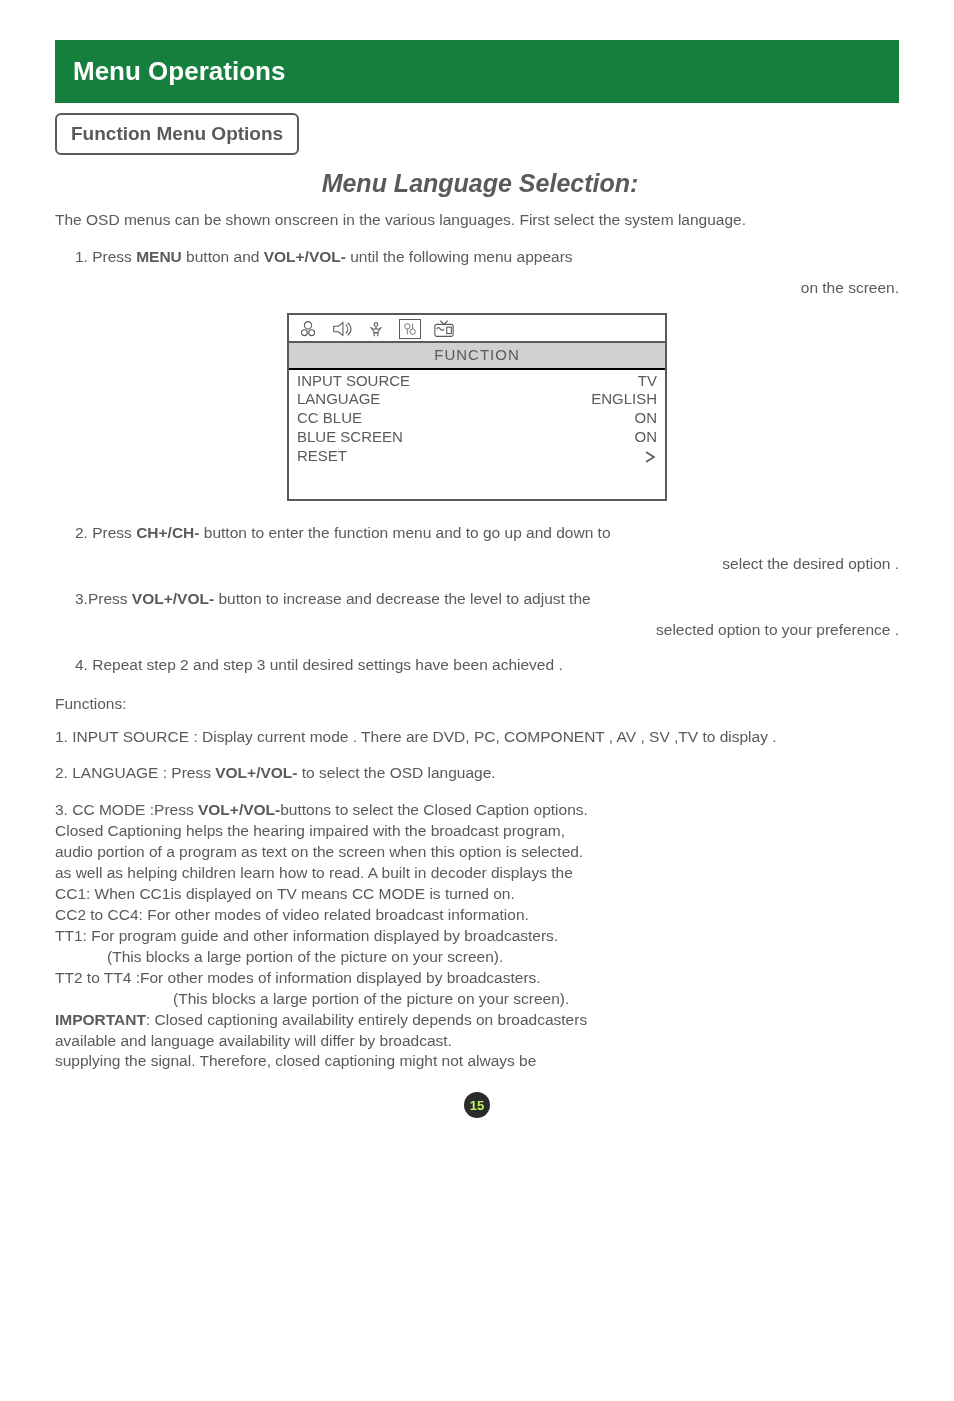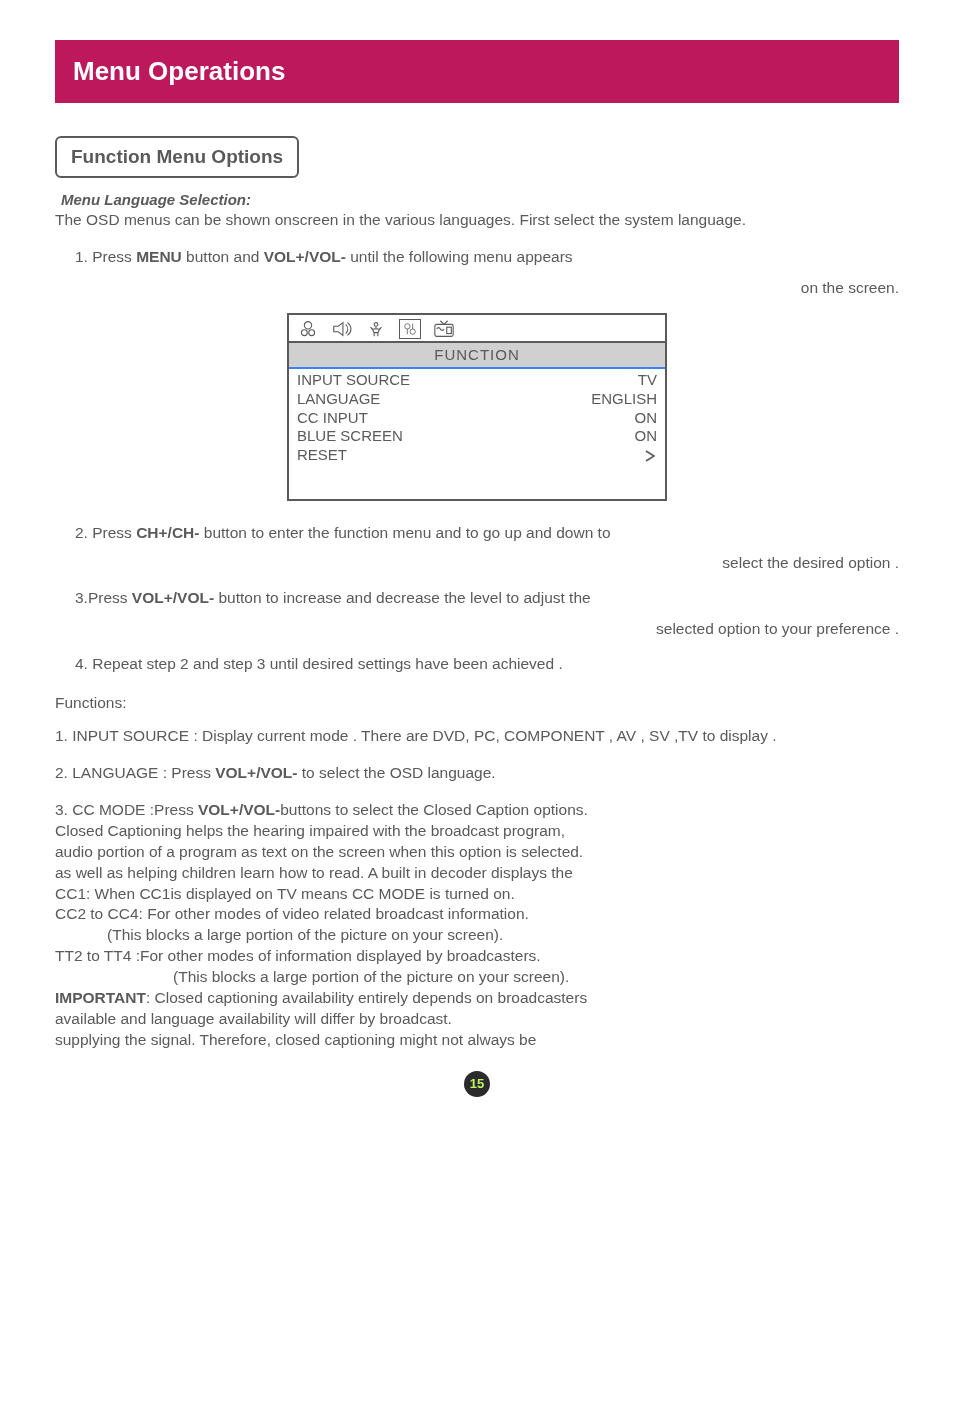--- a/index.html
+++ b/index.html
@@ -10,42 +10,43 @@
     body {
       font-family: Arial, Helvetica, sans-serif;
       background: #fff;
       color: #5a5a5a;
       width: 954px;
       padding: 40px 55px;
       font-size: 15.5px;
       line-height: 1.35;
     }
     .page-header {
-      background: #be185d;
+      background: #15803d;
       color: #fff;
       padding: 14px 18px;
       font-size: 26px;
       font-weight: bold;
-      margin-bottom: 33px;
+      margin-bottom: 10px;
     }
     .section-title-box {
       border: 2px solid #5a5a5a;
       border-radius: 6px;
       display: inline-block;
       padding: 6px 14px;
       font-size: 19px;
       font-weight: bold;
       margin-bottom: 12px;
     }
     .subsection-title {
       font-style: italic;
       font-weight: bold;
-      font-size: 15px;
-      margin-bottom: 0;
+      font-size: 25px;
+      margin-bottom: 10px;
       margin-left: 6px;
+      text-align: center;
     }
     .body-text {
       margin-bottom: 16px;
     }
     .step-text {
       margin-left: 20px;
       margin-bottom: 10px;
     }
     .indent-continue {
       margin-left: 62px;
@@ -80,21 +81,21 @@
     }
     .osd-tab-active {
       border: 1.5px solid #5a5a5a;
       padding: 0 2px;
     }
     .osd-title-row {
       background: #d0d0d0;
       text-align: center;
       font-size: 15px;
       padding: 2px 0;
-      border-bottom: 2px solid #3b82f6;
+      border-bottom: 2px solid #000000;
       letter-spacing: 1px;
     }
     .osd-body {
       padding: 2px 8px 30px 8px;
     }
     .osd-row {
       display: flex;
       justify-content: space-between;
       font-size: 15px;
       line-height: 1.25;
@@ -201,21 +202,21 @@
   <div class="osd-body">
     <div class="osd-row">
       <span>INPUT SOURCE</span>
       <span>TV</span>
     </div>
     <div class="osd-row">
       <span>LANGUAGE</span>
       <span>ENGLISH</span>
     </div>
     <div class="osd-row">
-      <span>CC INPUT</span>
+      <span>CC BLUE</span>
       <span>ON</span>
     </div>
     <div class="osd-row">
       <span>BLUE SCREEN</span>
       <span>ON</span>
     </div>
     <div class="osd-row">
       <span>RESET</span>
       <span class="arrow">
         <svg width="14" height="14" viewBox="0 0 14 14" style="stroke:#5a5a5a;fill:none;stroke-width:1.6">
@@ -248,20 +249,21 @@
 
 <div>
   <div>
     <span>3. CC MODE :Press </span><strong class="kw">VOL+/VOL-</strong><span>buttons to select the Closed Caption options.</span>
   </div>
   <div>Closed Captioning helps the hearing impaired with the broadcast program,</div>
   <div>audio portion of a program as text on the screen when this  option is selected.</div>
   <div>as well as helping children learn how to read.  A built in decoder displays the</div>
   <div>CC1:  When CC1is displayed on TV means CC MODE is turned on.</div>
   <div>CC2 to CC4:  For other modes of video related broadcast information.</div>
+  <div>TT1: For program guide and other information displayed by broadcasters.</div>
   <div class="tight-indent">(This blocks a large portion of the picture on your screen).</div>
   <div>TT2 to TT4 :For other modes of information displayed by broadcasters.</div>
   <div class="tight-indent2">(This blocks a large portion of the picture on your screen).</div>
   <div>
     <strong class="kw">IMPORTANT</strong><span>: Closed captioning availability entirely depends on broadcasters</span>
   </div>
   <div>available and language availability will differ by broadcast.</div>
   <div>supplying the signal. Therefore, closed captioning might not always be</div>
 </div>
 

